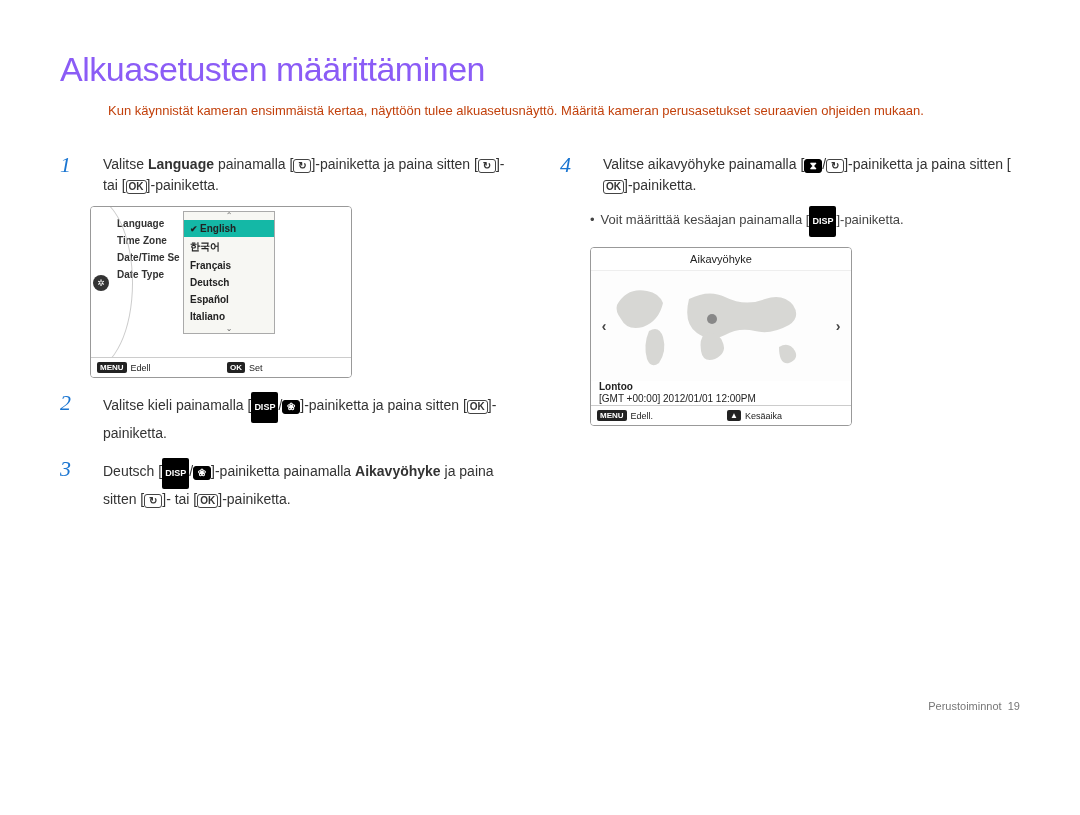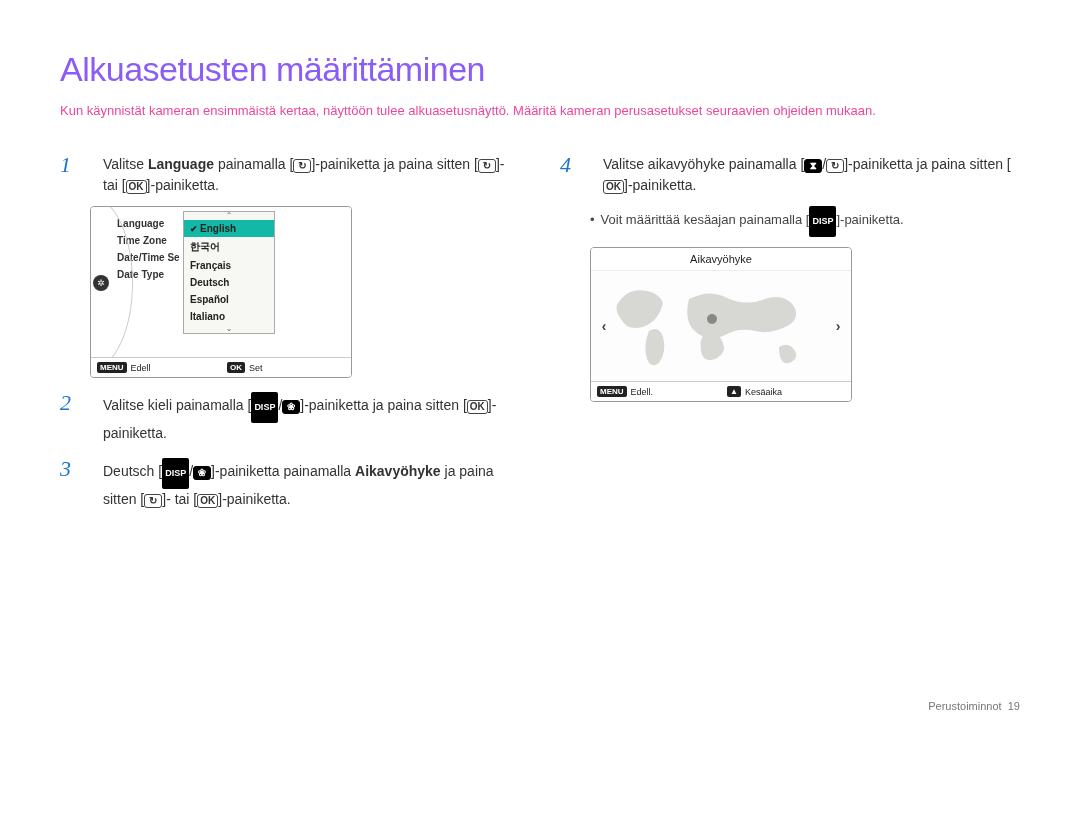--- a/index.html
+++ b/index.html
@@ -16,23 +16,24 @@
   }
   h1 {
     font-size: 34px;
     font-weight: 400;
     color: #8b5cf6;
     margin: 0 0 12px 0;
     letter-spacing: -0.5px;
   }
   .intro {
     font-size: 13px;
-    color: #ec4899;
+    color: #c2410c;
     line-height: 1.4;
     margin-bottom: 20px;
+    margin-left: 48px;
   }
   .cols {
     display: flex;
     gap: 40px;
   }
   .col { flex: 1; }
   .step {
     display: flex;
     align-items: flex-start;
     margin: 14px 0 10px 0;
@@ -279,20 +280,24 @@
               <path d="M8 28 q10 -18 30 -14 q12 2 16 12 q-4 18 -20 24 q-16 4 -22 -8 q-6 -8 -4 -14z"></path>
               <path d="M40 54 q10 -6 14 6 q4 14 -4 26 q-8 6 -12 -4 q-4 -14 2 -28z"></path>
               <path d="M80 22 q20 -10 36 -2 q20 10 40 2 q18 -6 28 6 q8 12 -4 20 q-18 10 -34 6 q-16 -4 -30 4 q-14 8 -28 -2 q-14 -10 -8 -34z"></path>
               <path d="M96 56 q14 -2 18 10 q4 10 -8 16 q-12 4 -14 -8 q-2 -12 4 -18z"></path>
               <path d="M170 70 q10 -6 16 4 q4 8 -6 12 q-10 2 -10 -16z"></path>
             </g>
             <circle cx="103" cy="42" r="5" fill="#888"></circle>
           </svg>
           <div class="chev">›</div>
         </div>
+        <div class="lcd2-loc">
+          <span class="city">Lontoo</span>
+          <span class="meta">[GMT +00:00]   2012/01/01   12:00PM</span>
+        </div>
         <div class="lcd-foot lcd2-sep">
           <div>
               <span class="lab">MENU</span>
               <span>Edell.</span>
             </div>
           <div>
               <span class="lab">▲</span>
               <span>Kesäaika</span>
             </div>
         </div>

